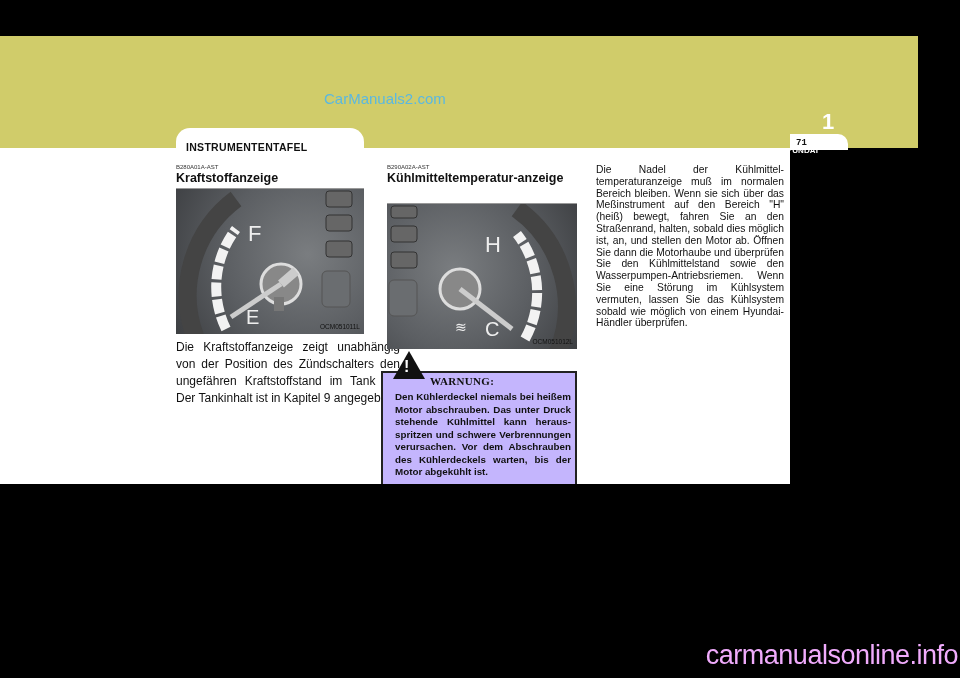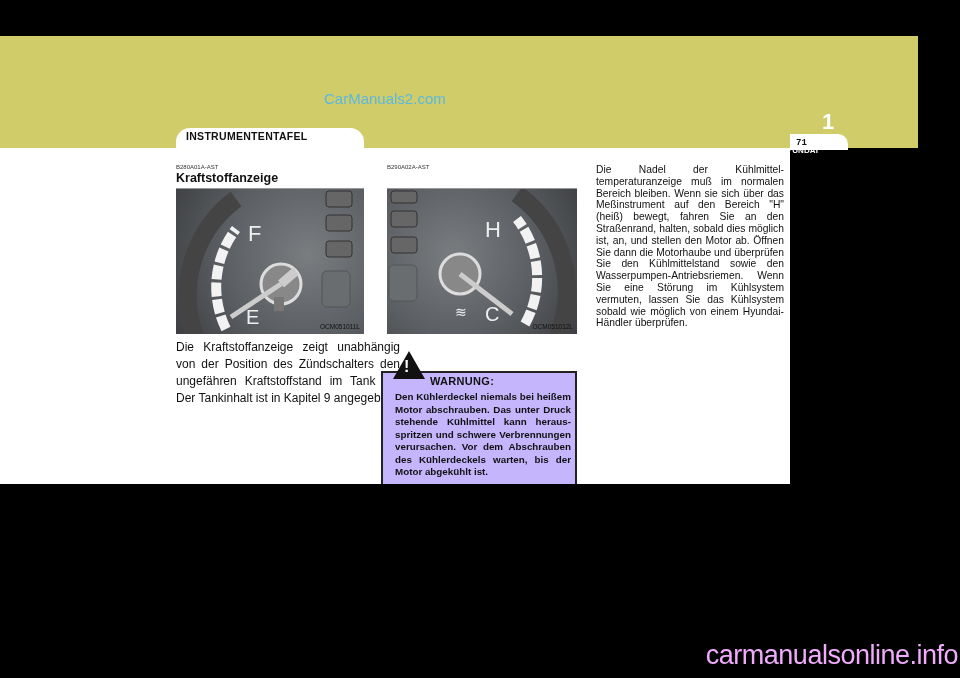--- a/index.html
+++ b/index.html
@@ -9,21 +9,21 @@
     }
     .page { position: absolute; left: 0; top: 36px; width: 790px; height: 448px; background: #fff; }
     .header-band { position: absolute; left: 0; top: 0; width: 918px; height: 112px; background: #d0cc6a; }
     .watermark-top { position: absolute; left: 324px; top: 54px; font-size: 15px; color: #5bb8e0; }
     .chapter-title { position: absolute; right: 100px; top: 85px; font-size: 8px; font-weight: bold; color: #fff; letter-spacing: 0.1px; margin-top: 25px; }
     .chapter-num { position: absolute; left: 822px; top: 73px; font-size: 22px; font-weight: bold; color: #fff; }
     .section-tab {
       position: absolute; left: 176px; top: 92px; width: 188px; height: 22px; background: #fff;
       border-radius: 14px 14px 0 0;
     }
-    .section-tab span { position: absolute; left: 10px; top: 2px; font-size: 10.5px; font-weight: bold; letter-spacing: 0.3px; }
+    .section-tab span { position: absolute; left: 10px; top: 13px; font-size: 10.5px; font-weight: bold; letter-spacing: 0.3px; }
     .page-tab {
       position: absolute; left: 790px; top: 98px; width: 58px; height: 16px; background: #fff;
       border-radius: 0 10px 0 0;
       font-family: Liberation Mono, monospace;
     }
     .page-tab span { position: absolute; left: 6px; top: 4px; font-size: 9px; font-weight: bold; }
     .code { font-size: 6px; color: #333; margin-bottom: 1px; }
     .heading { font-size: 12.5px; font-weight: bold; margin-bottom: 3px; }
     .col { position: absolute; }
     .col1 { left: 176px; top: 164px; width: 224px; }
@@ -38,21 +38,21 @@
     .gauge2 { margin-top: 18px; width: 190px; height: 145px;
       background: radial-gradient(circle at 35% 45%, #7a7d80 0%, #5b5e62 55%, #3d3f42 100%); }
     .fig-code { position: absolute; right: 4px; bottom: 4px; font-size: 6.5px; color: #111; }
     .warn-box {
       position: absolute; left: 381px; top: 371px; width: 196px; height: 113px; background: #c4b5fd;
       border: 2px solid #222; border-bottom: none; box-sizing: border-box; padding: 16px 4px 0 12px;
     }
     .warn-tri { position: absolute; left: 393px; top: 351px; width: 0; height: 0;
       border-left: 16px solid transparent; border-right: 16px solid transparent; border-bottom: 28px solid #111; }
     .warn-excl { position: absolute; left: 404px; top: 358px; color: #fff; font-weight: bold; font-size: 16px; }
-    .warn-title { position: absolute; left: 430px; top: 375px; font-size: 11px; font-weight: bold; letter-spacing: 0.3px; }
+    .warn-title { position: absolute; left: 430px; top: 375px; font-size: 11px; font-weight: bold; letter-spacing: 0.3px; font-family: Liberation Serif, serif; }
     .warn-text { font-size: 9.8px; font-weight: bold; line-height: 12.5px; text-align: justify; margin-top: 2px; }
     .watermark-bottom { position: absolute; right: 2px; top: 640px; font-size: 27px; color: #f0abfc; letter-spacing: -0.5px; }
   </style>
 </head>
 <body>
 
 <div class="page">
   <div class="header-band">
     <a class="watermark-top">CarManuals2.com</a>
     <div class="chapter-title">EIGENSCHAFTEN DES HYUNDAI</div>
@@ -84,20 +84,21 @@
       <line x1="105" y1="95" x2="120" y2="82" stroke="#ccc" stroke-width="9"></line>
       <rect x="98" y="108" width="10" height="14" fill="#777"></rect>
     </svg>
     <div class="fig-code">OCM051011L</div>
   </div>
   <div class="body-text" style="margin-top:5px">Die Kraftstoffanzeige zeigt unabhängig von der Position des Zündschalters den ungefähren Kraftstoffstand im Tank an. Der Tankinhalt ist in Kapitel 9 angegeben.</div>
 </div>
 
 <div class="col col2">
   <div class="code">B290A02A-AST</div>
+  <div class="heading">Kühlmitteltemperatur-anzeige</div>
   <div class="gauge gauge2">
     <svg width="190" height="145">
       <path d="M170 150 A120 120 0 0 0 130 5" stroke="#444" stroke-width="18" fill="none"></path>
       <path d="M138 135 A95 95 0 0 0 130 30" stroke="#f2f2f2" stroke-width="10" fill="none" stroke-dasharray="14 3"></path>
       <text x="98" y="48" fill="#eee" font-size="22" font-family="Liberation Sans, sans-serif">H</text>
       <text x="98" y="132" fill="#eee" font-size="20" font-family="Liberation Sans, sans-serif">C</text>
       <rect x="4" y="2" width="26" height="12" rx="3" fill="#666" stroke="#333"></rect>
       <rect x="4" y="22" width="26" height="16" rx="3" fill="#666" stroke="#333"></rect>
       <rect x="4" y="48" width="26" height="16" rx="3" fill="#666" stroke="#333"></rect>
       <rect x="2" y="76" width="28" height="36" rx="5" fill="#6a6d70" stroke="#555"></rect>

